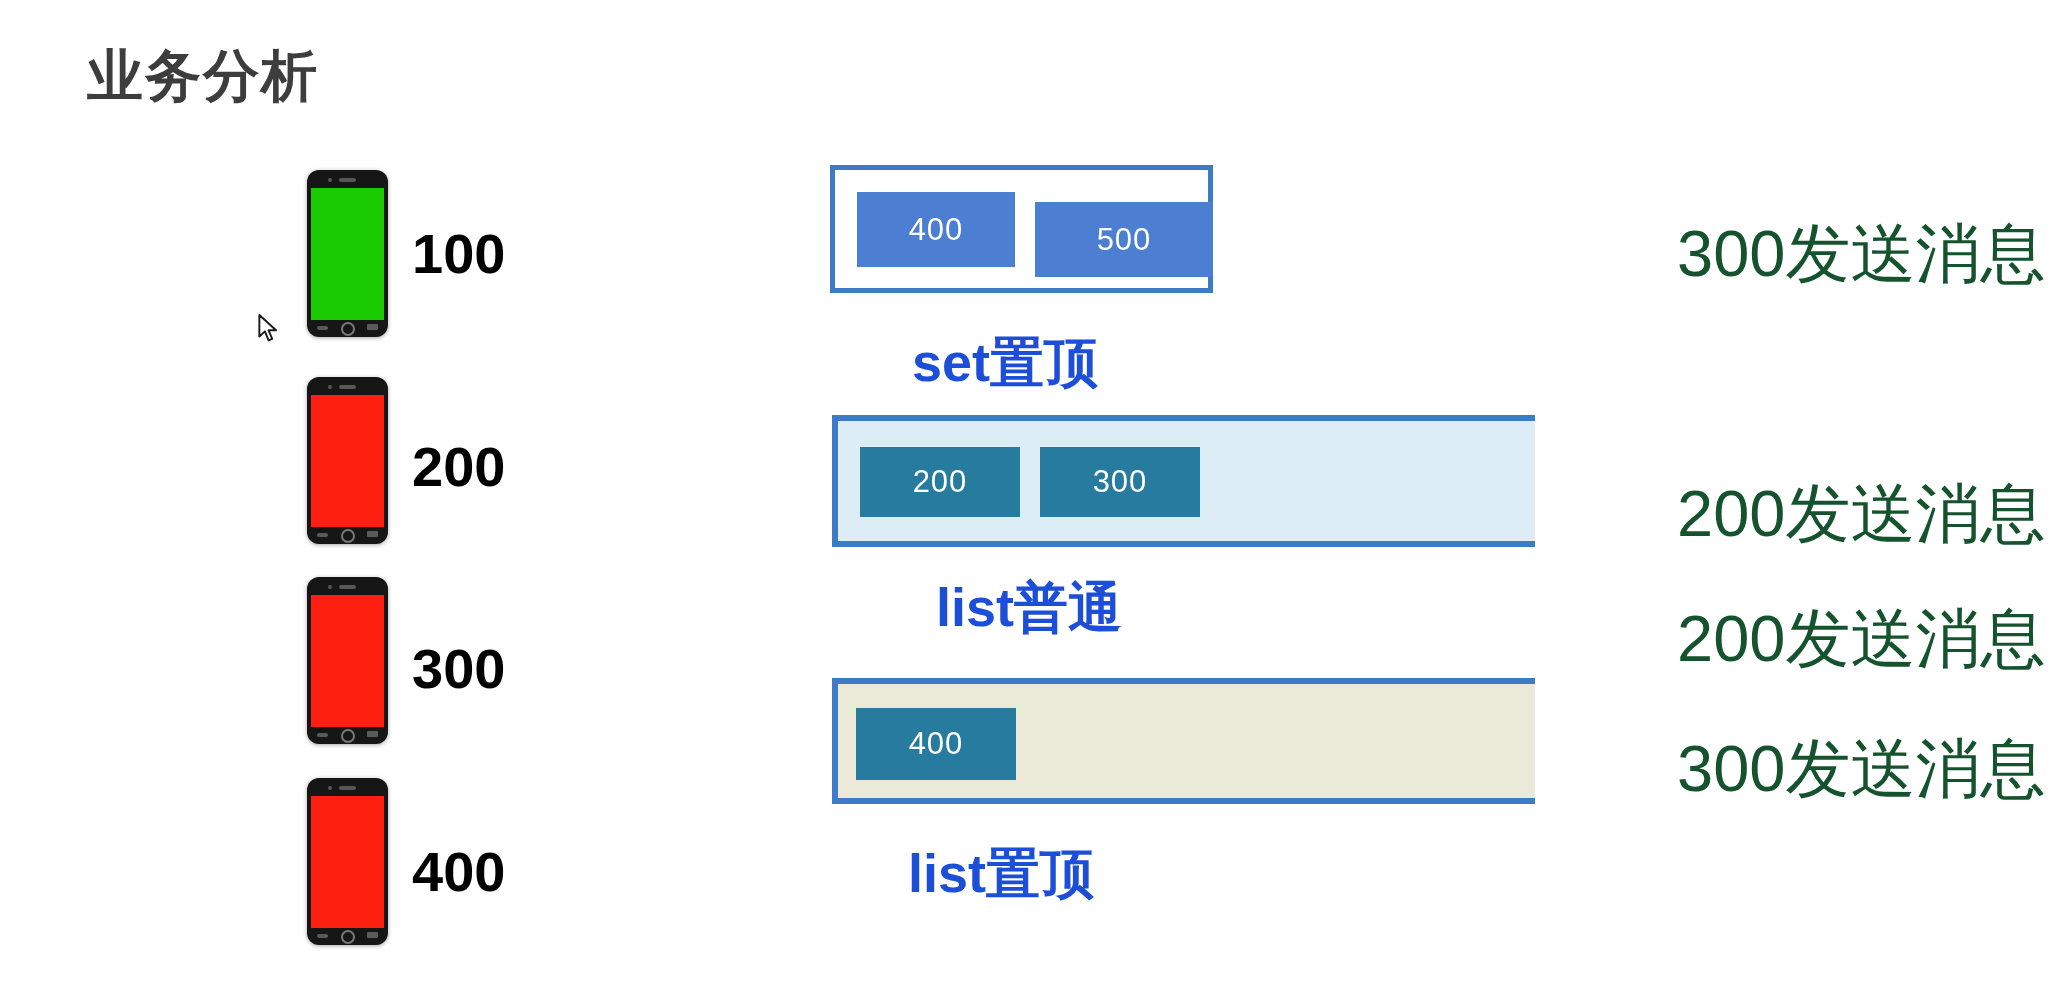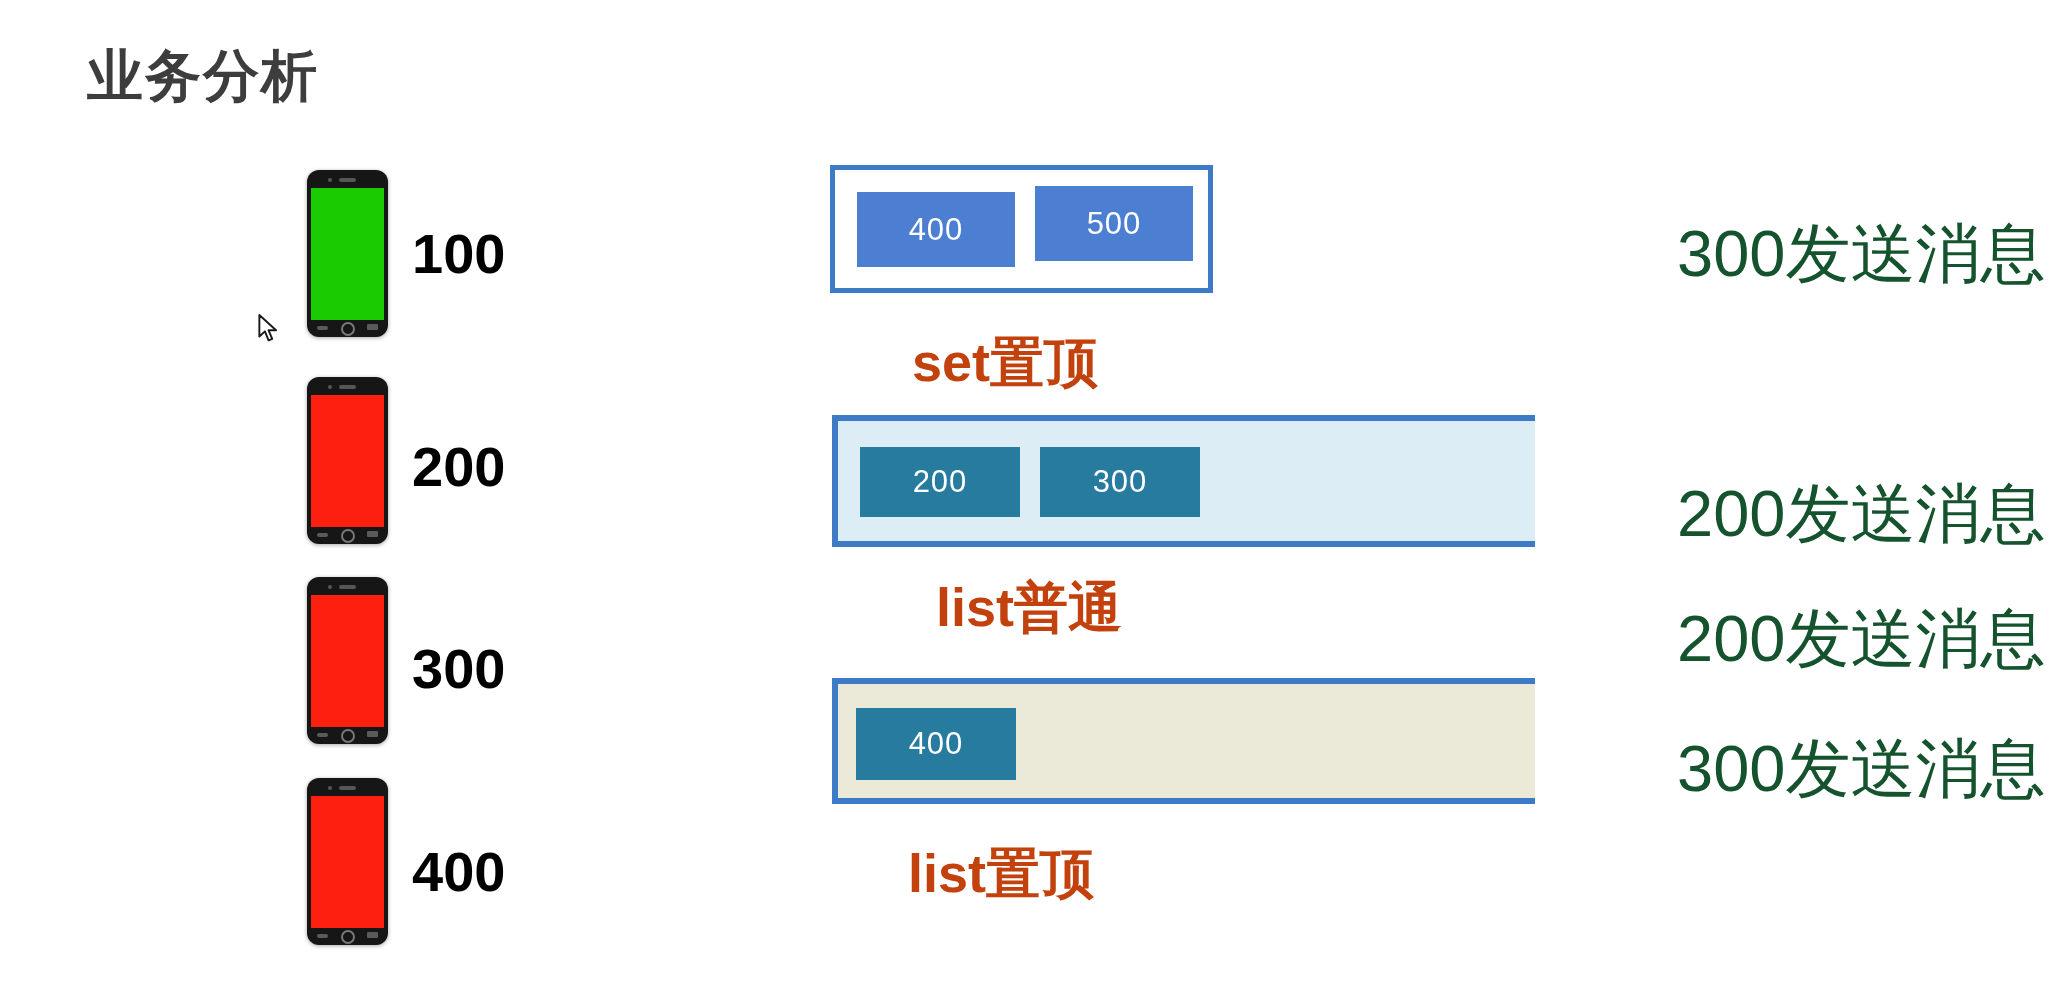--- a/index.html
+++ b/index.html
@@ -25,21 +25,21 @@
   .cursor{position:absolute;left:256px;top:314px;width:26px;height:30px;}
 
   
   .box{position:absolute;box-sizing:border-box;}
   .box-set{left:830px;top:165px;width:383px;height:128px;border:5px solid #3d7bc6;background:#ffffff;}
   .box-ln{left:832px;top:415px;width:703px;height:132px;border:6px solid #3d7bc6;border-right:0;background:#dcedf5;}
   .box-lt{left:832px;top:678px;width:703px;height:126px;border:6px solid #3d7bc6;border-right:0;background:#ebead8;}
   .chip{position:absolute;display:flex;align-items:center;justify-content:center;color:#ffffff;font-size:31px;font-weight:400;letter-spacing:1px;}
   .c-blue{background:#4c7fd2;}
   .c-teal{background:#277b9e;}
-  .box-label{position:absolute;font-size:54px;font-weight:700;color:#c2410c;line-height:1;}
+  .box-label{position:absolute;font-size:54px;font-weight:700;color:#1d4ed8;line-height:1;}
 
   
   .msg{position:absolute;left:1677px;font-size:65px;font-weight:400;color:#14532d;line-height:1;}
 </style>
 </head>
 <body>
 
 <div class="canvas">
 
   <div class="title">业务分析</div>
@@ -83,21 +83,21 @@
     <div class="k2"></div>
   </div>
   <div class="phone-label" style="top:844px">400</div>
 
   <svg class="cursor" viewBox="0 0 24 28">
     <path d="M3 1 L3 21 L8.2 16.2 L11.6 24.6 L15 23.2 L11.6 15.2 L18.6 15.2 Z" fill="#ffffff" stroke="#1a1a1a" stroke-width="1.8" stroke-linejoin="round"></path>
   </svg>
 
   <div class="box box-set">
     <div class="chip c-blue" style="left:22px;top:22px;width:158px;height:75px">400</div>
-    <div class="chip c-blue" style="left:200px;top:16px;width:158px;height:75px">500</div>
+    <div class="chip c-blue" style="left:200px;top:32px;width:178px;height:75px">500</div>
   </div>
   <div class="box-label" style="left:912px;top:335px">set置顶</div>
 
   <div class="box box-ln">
     <div class="chip c-teal" style="left:22px;top:26px;width:160px;height:70px">200</div>
     <div class="chip c-teal" style="left:202px;top:26px;width:160px;height:70px">300</div>
   </div>
   <div class="box-label" style="left:936px;top:580px">list普通</div>
 
   <div class="box box-lt">

